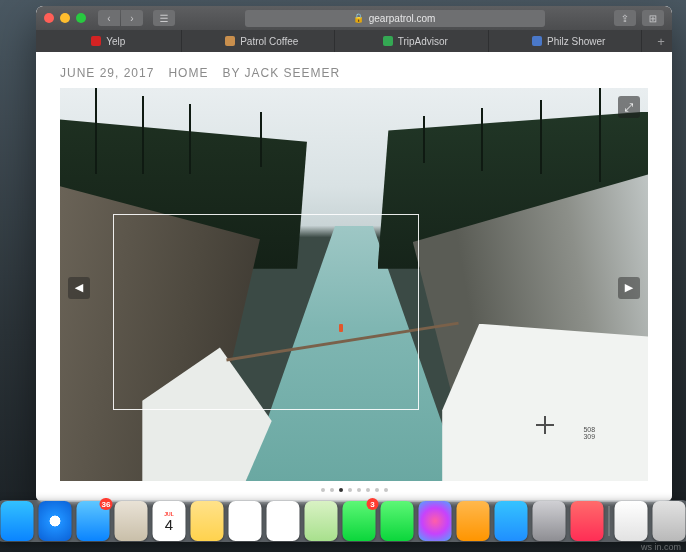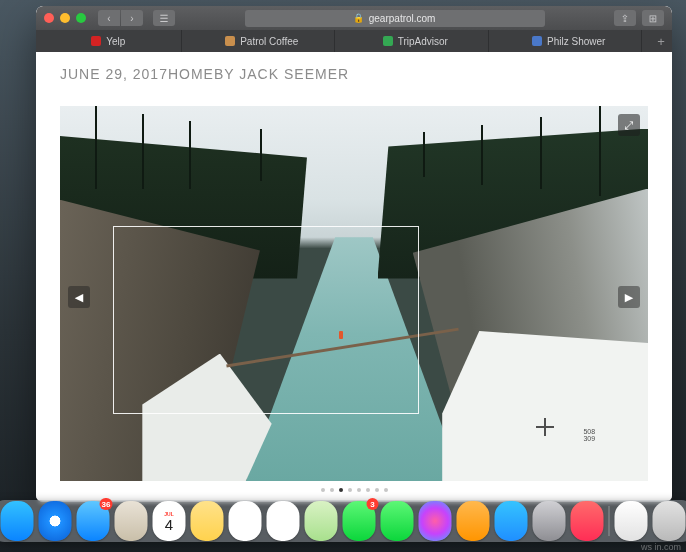--- a/index.html
+++ b/index.html
@@ -43,21 +43,21 @@
   .tab{
     flex:1;display:flex;align-items:center;justify-content:center;gap:5px;
     color:#cfcfd1;font-size:10px;border-right:1px solid #2e2f31;
     position:relative;
   }
   .tab.active{background:#57585a;}
   .tabicon{width:10px;height:10px;border-radius:2px;display:inline-block;}
   .newtab{width:22px;display:flex;align-items:center;justify-content:center;color:#9a9a9c;font-size:13px;}
   
   .page{flex:1;background:#fff;padding:14px 24px 10px 24px;display:flex;flex-direction:column;}
-  .meta{display:flex;font-size:14px;letter-spacing:1px;color:#8b8b8b;margin-bottom:24px;text-transform:uppercase;}
+  .meta{display:flex;gap:14px;font-size:12px;letter-spacing:1px;color:#8b8b8b;margin-bottom:8px;text-transform:uppercase;}
   .hero{
     position:relative;flex:1;background:#3b4a45;overflow:hidden;
   }
   .sky{position:absolute;inset:0;background:linear-gradient(#e9eef0 0%,#d9e2e4 25%,#c9d4d6 35%,transparent 38%);}
   .cliff-l{position:absolute;left:0;top:25%;width:34%;height:75%;background:linear-gradient(100deg,#6a6357 0%,#4e493f 60%,#3a362f 100%);clip-path:polygon(0 0,100% 18%,72% 100%,0 100%);}
   .cliff-r{position:absolute;right:0;top:22%;width:40%;height:78%;background:linear-gradient(260deg,#bfc5c4 0%,#8c8f89 30%,#5a5c55 70%);clip-path:polygon(0 22%,100% 0,100% 100%,26% 100%);}
   .snow-l{position:absolute;left:14%;bottom:0;width:22%;height:34%;background:#e9ece9;clip-path:polygon(0 40%,60% 0,100% 55%,80% 100%,0 100%);}
   .snow-r{position:absolute;right:0;bottom:0;width:35%;height:40%;background:#f1f3f1;clip-path:polygon(18% 0,100% 8%,100% 100%,0 100%,0 55%);}
   .forest-l{position:absolute;left:0;top:8%;width:42%;height:38%;background:linear-gradient(#1e3021,#142117);clip-path:polygon(0 0,100% 15%,96% 100%,0 100%);}
   .forest-r{position:absolute;right:0;top:6%;width:46%;height:40%;background:linear-gradient(#213626,#16241a);clip-path:polygon(4% 12%,100% 0,100% 100%,0 100%);}
@@ -78,21 +78,21 @@
   .dots{display:flex;justify-content:center;gap:5px;margin-top:7px;}
   .pdot{width:4px;height:4px;border-radius:50%;background:#c7c7c7;}
   .pdot.active{background:#333;}
   
   .dock{
     position:absolute;left:50%;bottom:10px;transform:translateX(-50%);
     height:42px;padding:4px 8px;display:flex;align-items:center;gap:5px;
     background:rgba(210,215,220,.35);border-radius:12px;
     backdrop-filter:blur(2px);box-shadow:0 2px 10px rgba(0,0,0,.35);
   }
-  .dicon{width:33px;height:40px;border-radius:15px;position:relative;box-shadow:0 1px 2px rgba(0,0,0,.3);}
+  .dicon{width:33px;height:40px;border-radius:7px;position:relative;box-shadow:0 1px 2px rgba(0,0,0,.3);}
   .divider{width:1px;height:30px;background:rgba(255,255,255,.35);}
   .badge{position:absolute;top:-3px;right:-3px;min-width:12px;height:12px;padding:0 2px;border-radius:6px;background:#ff3b30;color:#fff;font-size:8px;display:flex;align-items:center;justify-content:center;font-weight:600;}
   
   .tree.t1{left:6%;top:0;height:22%;} .tree.t2{left:14%;top:2%;height:20%;}
   .tree.t3{left:22%;top:4%;height:18%;} .tree.t4{left:34%;top:6%;height:14%;}
   .tree.t5{right:8%;top:0;height:24%;} .tree.t6{right:18%;top:3%;height:19%;}
   .tree.t7{right:28%;top:5%;height:16%;} .tree.t8{right:38%;top:7%;height:12%;}
   
   .wm{position:absolute;right:5px;bottom:0;font-size:9px;color:rgba(255,255,255,.35);}
 </style>

